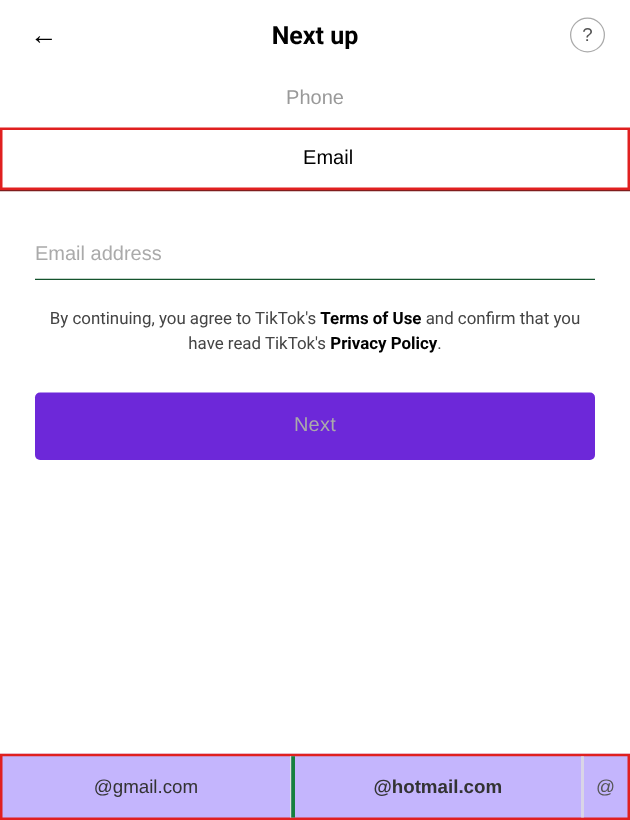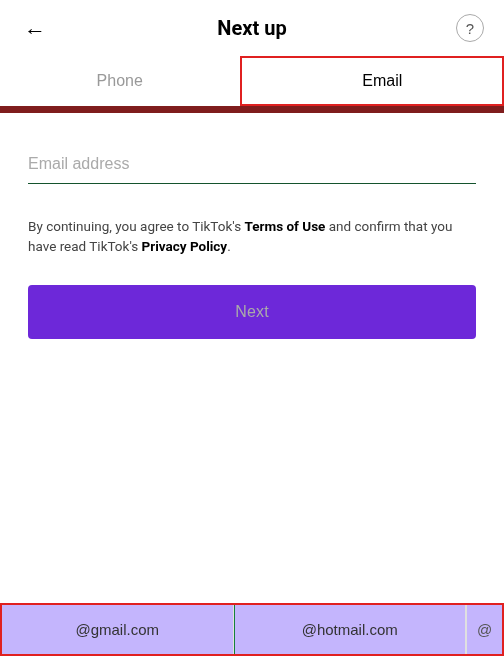--- a/index.html
+++ b/index.html
@@ -54,21 +54,22 @@
       border: 1.5px solid #aaa;
       display: flex;
       align-items: center;
       justify-content: center;
       font-size: 15px;
       color: #555;
     }
 
     .tabs {
       display: flex;
-      border-bottom: 7px solid #7f1d1d;
+      border-bottom: 1px solid #7f1d1d;
+      flex-direction: column;
     }
 
     .tab {
       flex: 1;
       text-align: center;
       padding: 14px 0;
       font-size: 16px;
       cursor: pointer;
       background: none;
       border: none;
@@ -101,24 +102,25 @@
       color: #333;
       outline: none;
       background: transparent;
     }
 
     .email-input::placeholder {
       color: #aaa;
     }
 
     .disclaimer {
-      margin-top: 32px;
+      margin-top: 21px;
       font-size: 13.5px;
       color: #444;
       line-height: 1.5;
+      text-align: center;
     }
 
     .disclaimer .link {
       font-weight: 700;
       color: #000;
       cursor: pointer;
     }
 
     .next-btn {
       margin-top: 28px;
@@ -156,21 +158,22 @@
       border-top: none;
       border-bottom: none;
       border-left: none;
     }
 
     .suggestion-item:last-child {
       border-right: none;
     }
 
     .suggestion-item:not(:first-child) {
-      border-left: 1px solid #15803d;
+      border-left: 3px solid #15803d;
+      font-weight: bold;
     }
 
     .suggestion-more {
       width: 36px;
       display: flex;
       align-items: center;
       justify-content: center;
       font-size: 15px;
       color: #555;
       cursor: pointer;

